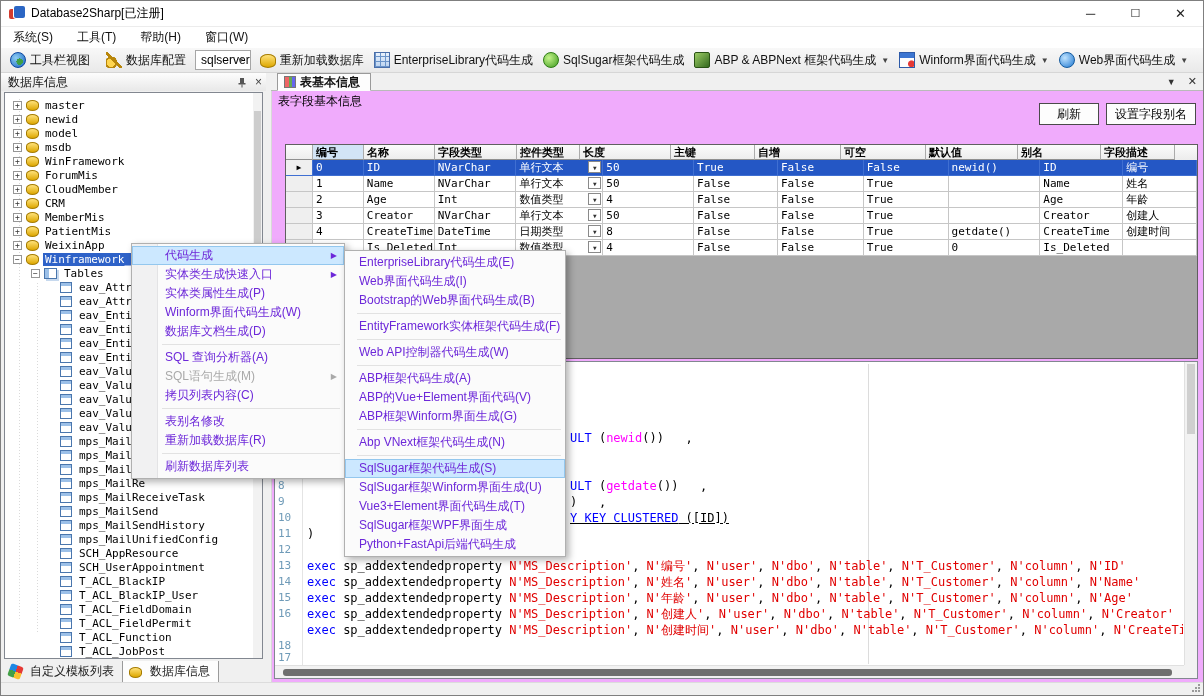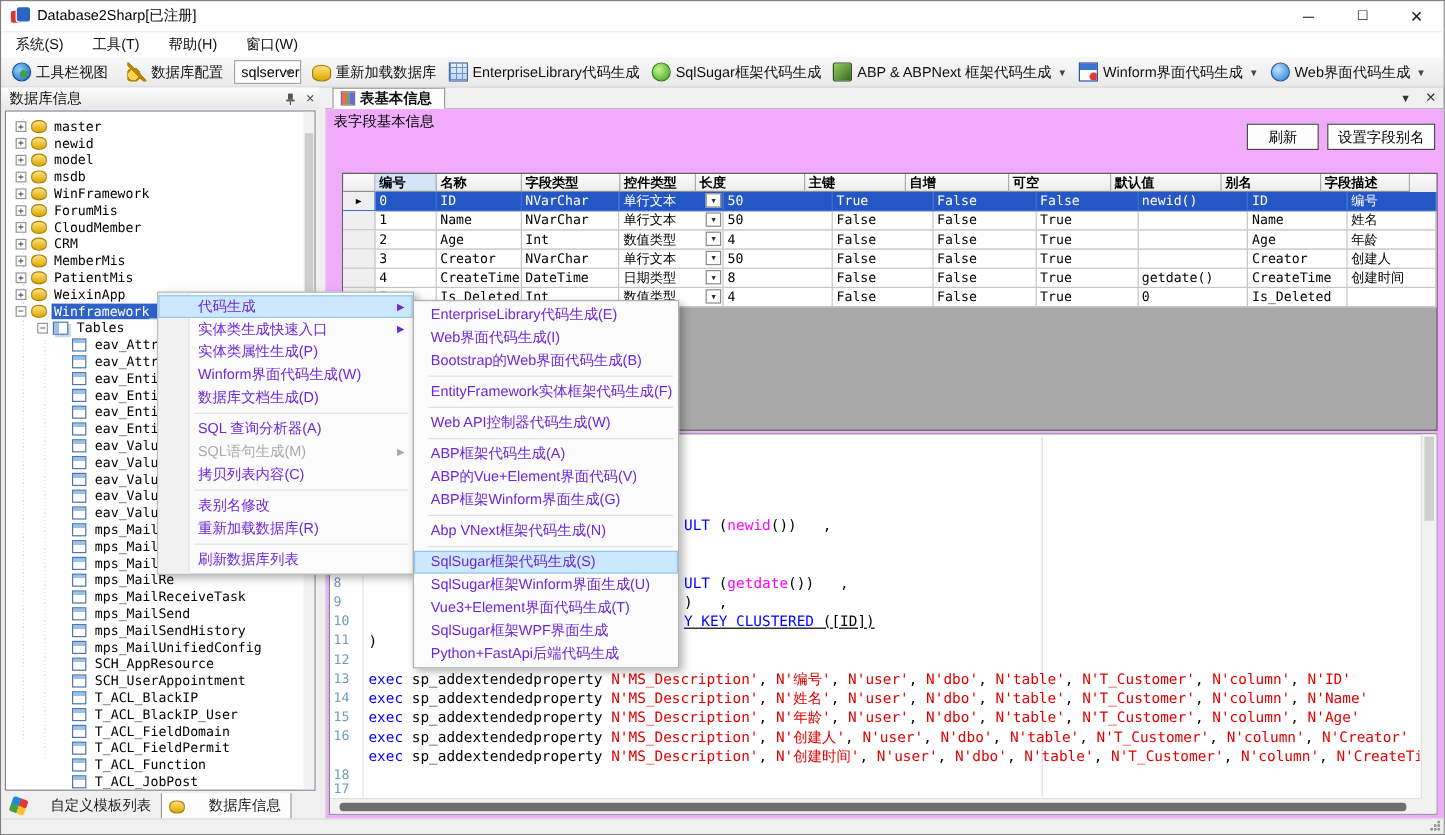--- a/index.html
+++ b/index.html
@@ -58,21 +58,21 @@
            border-radius:50%/38%;flex:none;margin-right:4px;}
   .table-icon{width:12px;height:11px;background:linear-gradient(#9cc0e8 0 3px,#fff 3px);
               border:1px solid #4a76ad;flex:none;margin-right:5px;}
   .tables-icon{width:13px;height:11px;background:linear-gradient(90deg,#9cc0e8 0 4px,#fff 4px);
               border:1px solid #4a76ad;flex:none;margin-right:5px;box-shadow:2px 2px 0 #c7d9ee;}
   .trow .lbl{padding:0 2px;}
   .trow.sel .lbl{background:#2e62c8;color:#fff;}
   .tree-scroll{position:absolute;right:0;top:0;bottom:0;width:9px;background:#f2f2f2;}
   .tree-scroll .thumb{position:absolute;left:1px;right:1px;top:18px;height:170px;background:#cdcdcd;}
   .lp-tabs{position:absolute;left:0;bottom:0;height:24px;display:flex;align-items:flex-start;padding-left:2px;font-size:12px;}
-  .lp-tab{display:flex;align-items:center;gap:20px;padding:2px 8px 3px 6px;color:#222;margin-top:1px;}
+  .lp-tab{display:flex;align-items:center;gap:8px;padding:2px 8px 3px 6px;color:#222;margin-top:1px;}
   .lp-tab.active{background:#fdfdfd;border:1px solid #9a9a9a;border-top:none;}
   .mini-icon{width:13px;height:13px;flex:none;}
   .pinwheel-icon{background:conic-gradient(#e53935 0 25%,#fbc02d 0 50%,#43a047 0 75%,#1e88e5 0);border-radius:2px;transform:rotate(20deg);}
   .db-mini{background:linear-gradient(#ffe27a,#dda700);border:1px solid #a67c00;border-radius:50%/38%;height:11px;margin-top:1px;}
 
   
   .doc-tabstrip{position:absolute;left:270px;top:72px;width:934px;height:18px;border-bottom:1px solid #b9b9b9;}
   .doc-tab{position:absolute;left:6px;top:0;height:18px;display:flex;align-items:center;gap:4px;
            background:#fdfdfd;border:1px solid #9a9a9a;border-bottom:1px solid #fdfdfd;
            padding:0 10px 0 6px;font-size:12px;font-weight:bold;color:#111;}

